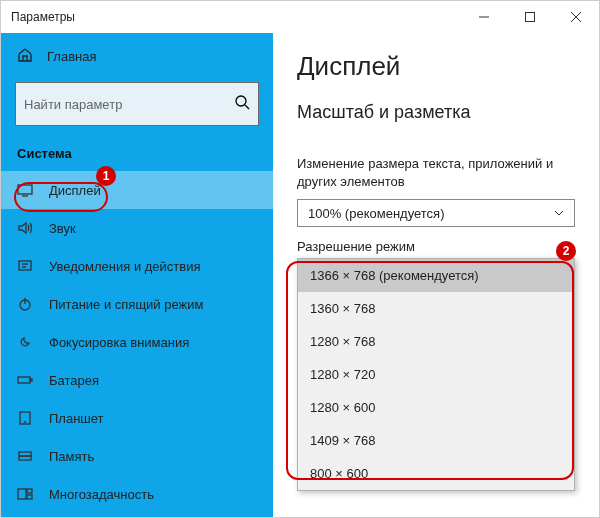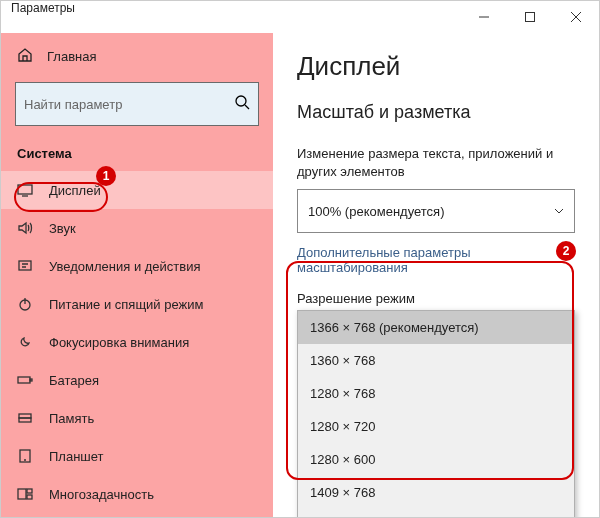--- a/index.html
+++ b/index.html
@@ -1,39 +1,39 @@
 <!DOCTYPE html>
 <html><head>
 <meta charset="utf-8">
 <style>
 * { margin: 0; padding: 0; box-sizing: border-box; font-family: "Segoe UI", Tahoma, sans-serif; }
 body { width: 600px; height: 518px; background: #fff; overflow: hidden; position: relative; }
 .window { display: flex; flex-direction: column; height: 100%; border: 1px solid #ccc; }
-.titlebar { display: flex; height: 32px; padding-left: 10px; }
+.titlebar { display: flex; align-items: center; height: 32px; padding-left: 10px; }
 .titlebar-title { font-size: 12px; color: #222; flex: 1; }
 .titlebar-btns { display: flex; }
 .titlebar-btn { width: 46px; height: 32px; display: flex; align-items: center; justify-content: center; color: #333; }
 .titlebar-btn svg { width: 10px; height: 10px; }
 .body { display: flex; flex: 1; min-height: 0; }
-.sidebar { width: 272px; background: #fca5a5; display: flex; flex-direction: column; padding-top: 4px; }
+.sidebar { width: 272px; background: #0ea5e9; display: flex; flex-direction: column; padding-top: 4px; }
 .home { display: flex; align-items: center; gap: 14px; padding: 10px 16px; font-size: 13px; color: #222; }
 .search { margin: 6px 14px 14px; display: flex; align-items: center; border: 1px solid #6a6a6a; background: #e7f1f8; height: 44px; padding: 0 8px; }
 .search input { flex: 1; border: none; background: transparent; font-size: 13px; outline: none; color: #333; }
 .search input::placeholder { color: #666; }
 .section-title { font-weight: 600; font-size: 13px; padding: 6px 16px 10px; color: #111; }
 .nav { list-style: none; }
 .nav-item { display: flex; align-items: center; gap: 16px; padding: 11px 16px; font-size: 13px; color: #222; }
 .nav-item .icon { width: 16px; height: 16px; display: flex; align-items: center; justify-content: center; color: #333; }
 .nav-item.active { background: rgba(255,255,255,0.35); }
 .icon svg { width: 16px; height: 16px; stroke: currentColor; fill: none; stroke-width: 1.3; }
 .main { flex: 1; padding: 18px 24px 10px; overflow: hidden; position: relative; }
 .page-title { font-size: 26px; font-weight: 400; color: #222; margin-bottom: 20px; }
-.subhead { font-size: 18px; font-weight: 400; color: #222; margin-bottom: 22px; }
+.subhead { font-size: 18px; font-weight: 400; color: #222; margin-bottom: 32px; }
 .label { font-size: 13px; color: #222; margin-bottom: 8px; line-height: 1.4; }
-.select { border: 1px solid #888; height: 44px; display: flex; align-items: center; padding: 0 10px; font-size: 13px; color: #222; justify-content: space-between; margin-bottom: 12px; }
+.select { border: 1px solid #888; height: 28px; display: flex; align-items: center; padding: 0 10px; font-size: 13px; color: #222; justify-content: space-between; margin-bottom: 12px; }
 .select .chev svg { width: 10px; height: 10px; }
 .link { font-size: 13px; color: #3a5e89; margin-bottom: 16px; display: inline-block; }
 .reslabel { font-size: 13px; color: #222; margin-bottom: 4px; }
 .dropdown { border: 1px solid #b0b0b0; background: #f0f0f0; font-size: 13px; box-shadow: 2px 2px 6px rgba(0,0,0,0.25); }
 .dropdown-item { padding: 9px 12px; color: #222; }
 .dropdown-item.selected { background: #c9c9c9; }
 
 .callout-1 { position: absolute; left: 14px; top: 182px; width: 94px; height: 30px; border: 2.5px solid #d40000; border-radius: 16px; pointer-events: none; }
 .badge { position: absolute; width: 20px; height: 20px; background: #d40000; border-radius: 50%; color: #fff; font-size: 12px; font-weight: 600; display: flex; align-items: center; justify-content: center; pointer-events: none; }
 .badge-1 { left: 96px; top: 166px; }
@@ -133,34 +133,34 @@
               <svg viewBox="0 0 16 16">
                 <rect x="1" y="5" width="12" height="6"></rect>
                 <rect x="13" y="7" width="2" height="2"></rect>
               </svg>
             </span>
           <span>Батарея</span>
         </li>
         <li class="nav-item">
           <span class="icon">
               <svg viewBox="0 0 16 16">
+                <rect x="3" y="2" width="10" height="12"></rect>
+                <line x1="7" y1="12" x2="9" y2="12"></line>
+              </svg>
+            </span>
+          <span>Планшет</span>
+        </li>
+        <li class="nav-item">
+          <span class="icon">
+              <svg viewBox="0 0 16 16">
                 <rect x="2" y="4" width="12" height="4"></rect>
                 <rect x="2" y="8" width="12" height="4"></rect>
               </svg>
             </span>
           <span>Память</span>
-        </li>
-        <li class="nav-item">
-          <span class="icon">
-              <svg viewBox="0 0 16 16">
-                <rect x="3" y="2" width="10" height="12"></rect>
-                <line x1="7" y1="12" x2="9" y2="12"></line>
-              </svg>
-            </span>
-          <span>Планшет</span>
         </li>
         <li class="nav-item">
           <span class="icon">
               <svg viewBox="0 0 16 16">
                 <rect x="1" y="3" width="8" height="10"></rect>
                 <rect x="10" y="3" width="5" height="4"></rect>
                 <rect x="10" y="9" width="5" height="4"></rect>
               </svg>
             </span>
           <span>Многозадачность</span>
@@ -171,21 +171,20 @@
     <div class="main">
       <div class="page-title">Дисплей</div>
       <div class="subhead">Масштаб и разметка</div>
       <div class="label">Изменение размера текста, приложений и других элементов</div>
       <div class="select">
         <span>100% (рекомендуется)</span>
         <span class="chev"><svg viewBox="0 0 10 10">
               <path d="M1 3l4 4 4-4" fill="none" stroke="#333" stroke-width="1"></path>
             </svg></span>
       </div>
-      <div class="link">Дополнительные параметры масштабирования</div>
       <div class="reslabel">Разрешение режим</div>
       <div class="dropdown">
         <div class="dropdown-item selected">1366 × 768 (рекомендуется)</div>
         <div class="dropdown-item">1360 × 768</div>
         <div class="dropdown-item">1280 × 768</div>
         <div class="dropdown-item">1280 × 720</div>
         <div class="dropdown-item">1280 × 600</div>
         <div class="dropdown-item">1409 × 768</div>
         <div class="dropdown-item">800 × 600</div>
       </div>

